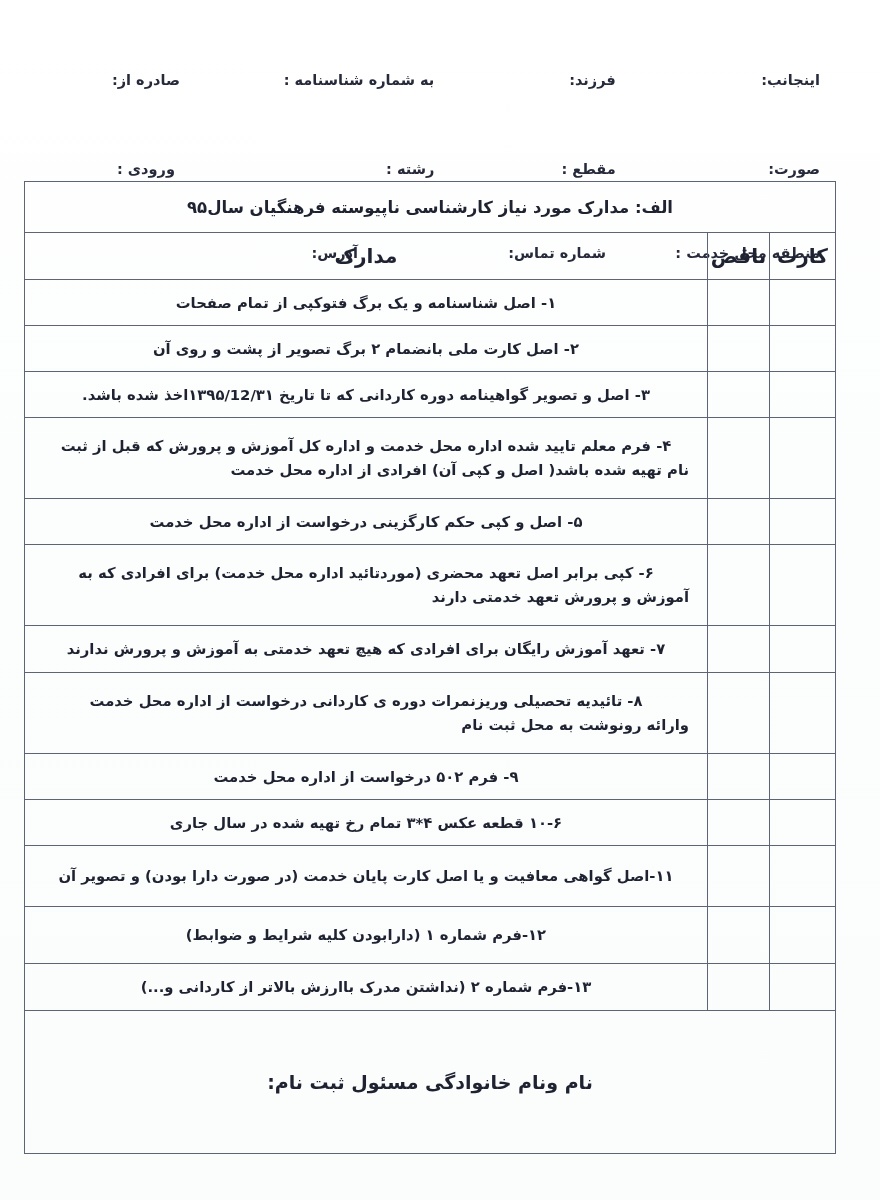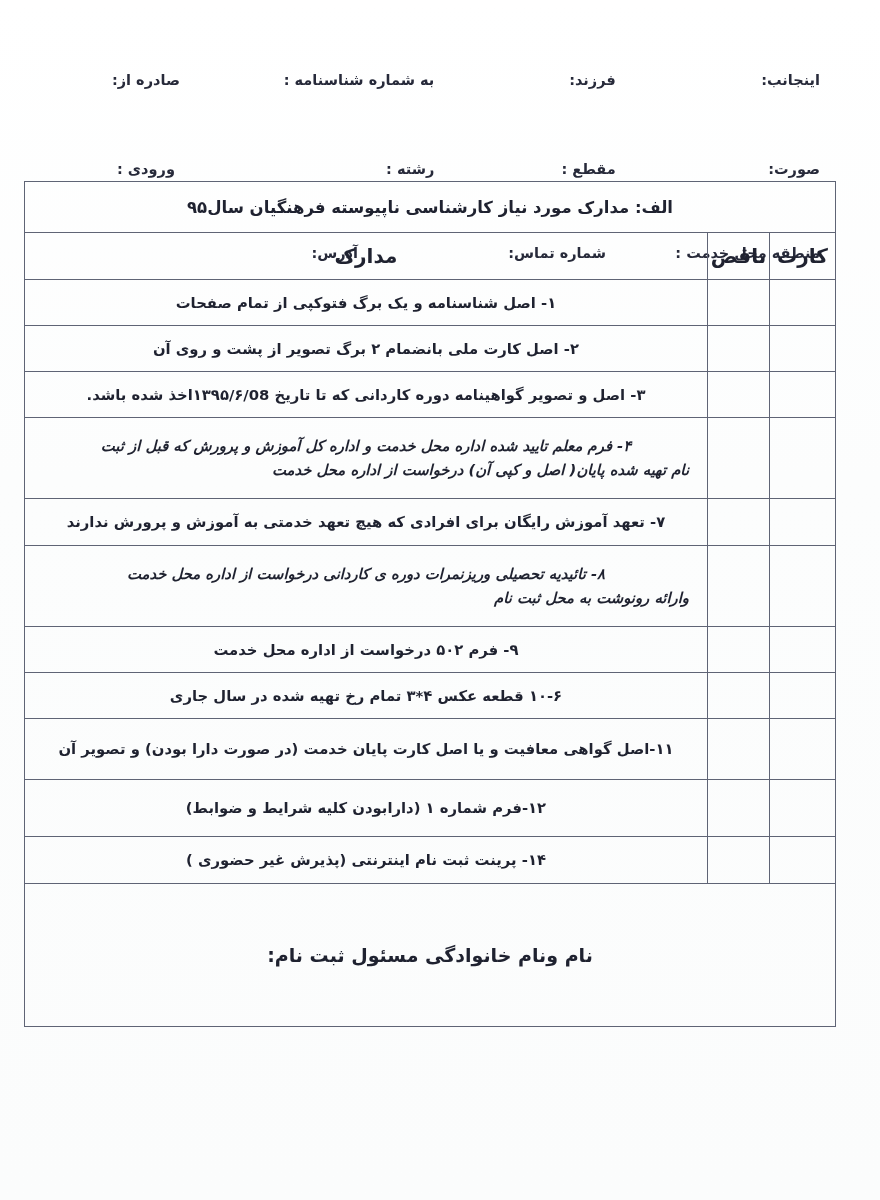--- a/index.html
+++ b/index.html
@@ -113,21 +113,21 @@
   .doc-cell .ln.l2 {
     text-align: right;
     padding-right: 4px;
   }
 
   .mark-cell { }
 
   
   tr.h-s  td { height: 37px; }
   tr.h-m  td { height: 38px; }
-  tr.h-d  td { height: 72px; font-style: italic; }
+  tr.h-d  td { height: 72px; }
   tr.h-11 td { height: 52px; }
   tr.h-12 td { height: 48px; }
 
   .footer-cell {
     height: 142px;
     text-align: center;
     font-size: 19px;
     font-weight: 700;
     color: #1f2230;
     vertical-align: middle;
@@ -198,34 +198,49 @@
           <td class="mark-cell"></td>
           <td class="doc-cell">
             <span class="ln">۲- اصل کارت ملی بانضمام ۲ برگ تصویر از پشت و روی آن</span>
           </td>
         </tr>
 
         <tr class="h-s">
           <td class="mark-cell"></td>
           <td class="mark-cell"></td>
           <td class="doc-cell">
-            <span class="ln">۳- اصل و تصویر گواهینامه دوره کاردانی  که تا تاریخ ۱۳۹۵/۶/08اخذ شده باشد.</span>
+            <span class="ln">۳- اصل و تصویر گواهینامه دوره کاردانی  که تا تاریخ ۱۳۹۵/12/۳۱اخذ شده باشد.</span>
           </td>
         </tr>
 
         <tr class="h-d">
           <td class="mark-cell"></td>
           <td class="mark-cell"></td>
           <td class="doc-cell">
             <span class="ln">۴- فرم معلم تایید شده اداره محل خدمت و اداره کل آموزش و پرورش  که قبل از ثبت</span>
-            <span class="ln l2">نام تهیه شده پایان( اصل و کپی آن)  درخواست از اداره محل خدمت</span>
-          </td>
-        </tr>
-
-
+            <span class="ln l2">نام تهیه شده باشد( اصل و کپی آن)  افرادی از اداره محل خدمت</span>
+          </td>
+        </tr>
+
+        <tr class="h-s">
+          <td class="mark-cell"></td>
+          <td class="mark-cell"></td>
+          <td class="doc-cell">
+            <span class="ln">۵- اصل و کپی حکم کارگزینی درخواست از اداره محل خدمت</span>
+          </td>
+        </tr>
+
+        <tr class="h-d">
+          <td class="mark-cell"></td>
+          <td class="mark-cell"></td>
+          <td class="doc-cell">
+            <span class="ln">۶-  کپی  برابر اصل تعهد محضری (موردتائید اداره محل  خدمت) برای افرادی که به</span>
+            <span class="ln l2">آموزش و پرورش تعهد خدمتی دارند</span>
+          </td>
+        </tr>
 
         <tr class="h-m">
           <td class="mark-cell"></td>
           <td class="mark-cell"></td>
           <td class="doc-cell">
             <span class="ln">۷- تعهد آموزش رایگان برای افرادی که هیچ تعهد  خدمتی به  آموزش و پرورش ندارند</span>
           </td>
         </tr>
 
         <tr class="h-d">
@@ -262,28 +277,28 @@
         </tr>
 
         <tr class="h-12">
           <td class="mark-cell"></td>
           <td class="mark-cell"></td>
           <td class="doc-cell">
             <span class="ln">۱۲-فرم شماره ۱ (دارابودن کلیه شرایط و ضوابط)</span>
           </td>
         </tr>
 
-
         <tr class="h-m">
           <td class="mark-cell"></td>
           <td class="mark-cell"></td>
           <td class="doc-cell">
-            <span class="ln">۱۴- پرینت ثبت نام اینترنتی (پذیرش  غیر حضوری )</span>
-          </td>
-        </tr>
+            <span class="ln">۱۳-فرم شماره ۲ (نداشتن مدرک باارزش بالاتر از کاردانی و...)</span>
+          </td>
+        </tr>
+
 
         <tr>
           <td class="footer-cell" colspan="3">
             <span class="footer-inner">نام ونام خانوادگی مسئول ثبت نام:</span>
           </td>
         </tr>
 
       </tbody>
     </table>
   </div>

